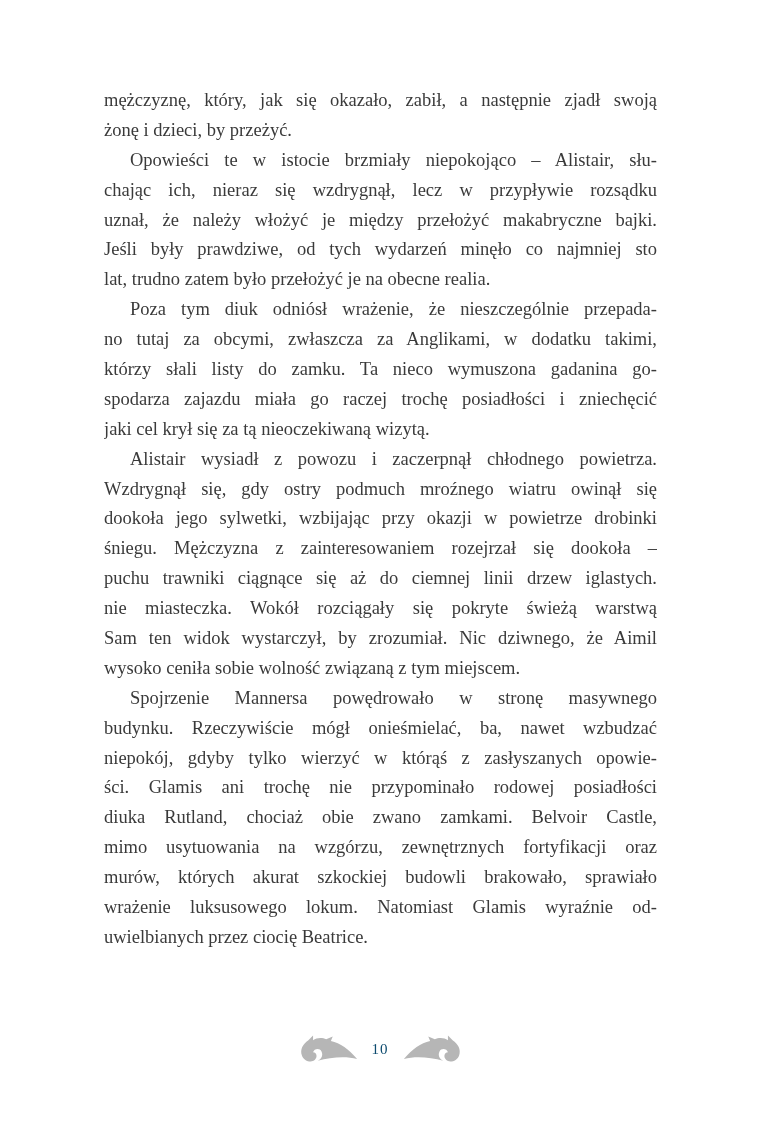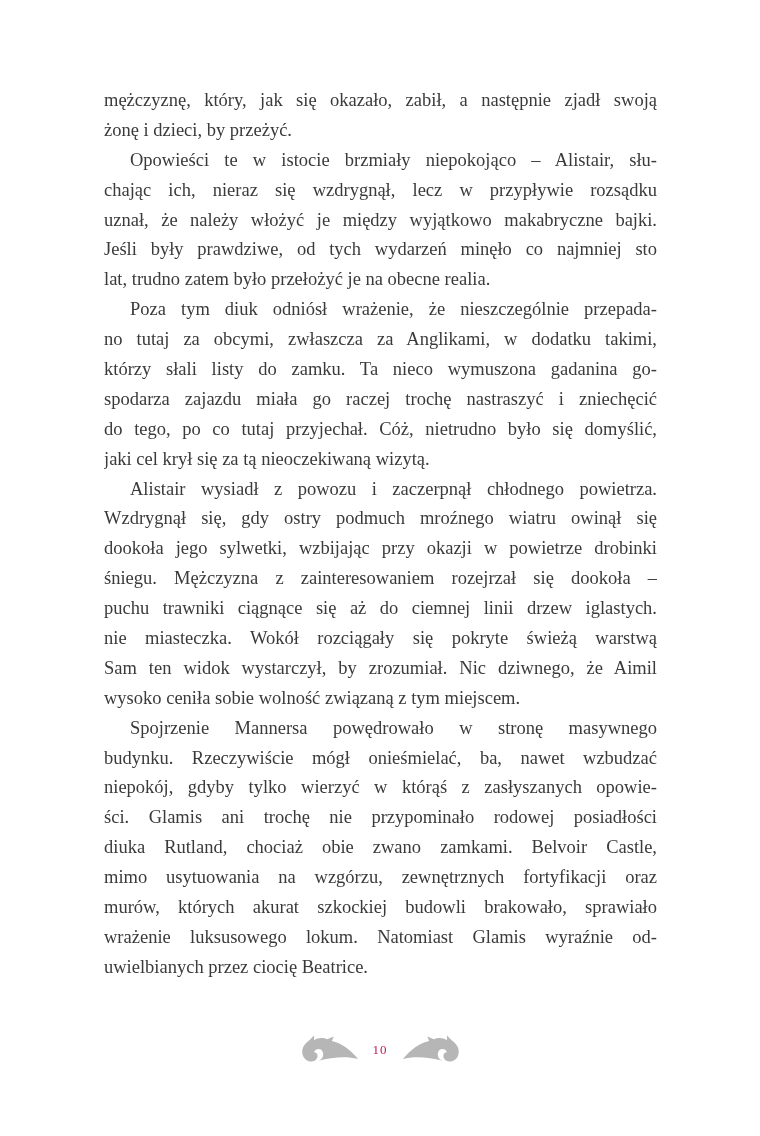--- a/index.html
+++ b/index.html
@@ -42,22 +42,22 @@
     position: absolute;
     left: 0;
     top: 1033px;
     width: 760px;
     display: flex;
     justify-content: center;
     align-items: center;
     gap: 13px;
   }
   .page-number {
-    font-size: 13px;
-    color: #be185d;
+    font-size: 15px;
+    color: #0c4a6e;
     line-height: 1;
     letter-spacing: 1px;
     text-align: right;
   }
   .flourish { display: block; }
   .flourish svg { display: block; }
   .flourish.mirrored svg { transform: scaleX(-1); }
 </style>
 </head>
 <body>
@@ -65,30 +65,29 @@
 <div class="page">
 
   <div class="text-block" style="color: rgb(58, 58, 58);">
       <div class="paragraph">
         <div class="line">mężczyznę, który, jak się okazało, zabił, a następnie zjadł swoją</div>
         <div class="line last">żonę i dzieci, by przeżyć.</div>
       </div>
       <div class="paragraph">
         <div class="line indent">Opowieści te w istocie brzmiały niepokojąco – Alistair, słu-</div>
         <div class="line">chając ich, nieraz się wzdrygnął, lecz w przypływie rozsądku</div>
-        <div class="line">uznał, że należy włożyć je między wyjątkowo makabryczne bajki.</div>
+        <div class="line">uznał, że należy włożyć je między przełożyć makabryczne bajki.</div>
         <div class="line">Jeśli były prawdziwe, od tych wydarzeń minęło co najmniej sto</div>
         <div class="line last">lat, trudno zatem było przełożyć je na obecne realia.</div>
       </div>
       <div class="paragraph">
         <div class="line indent">Poza tym diuk odniósł wrażenie, że nieszczególnie przepada-</div>
         <div class="line">no tutaj za obcymi, zwłaszcza za Anglikami, w dodatku takimi,</div>
         <div class="line">którzy słali listy do zamku. Ta nieco wymuszona gadanina go-</div>
-        <div class="line">spodarza zajazdu miała go raczej trochę nastraszyć i zniechęcić</div>
-        <div class="line">do tego, po co tutaj przyjechał. Cóż, nietrudno było się domyślić,</div>
+        <div class="line">spodarza zajazdu miała go raczej trochę posiadłości i zniechęcić</div>
         <div class="line last">jaki cel krył się za tą nieoczekiwaną wizytą.</div>
       </div>
       <div class="paragraph">
         <div class="line indent">Alistair wysiadł z powozu i zaczerpnął chłodnego powietrza.</div>
         <div class="line">Wzdrygnął się, gdy ostry podmuch mroźnego wiatru owinął się</div>
         <div class="line">dookoła jego sylwetki, wzbijając przy okazji w powietrze drobinki</div>
         <div class="line">śniegu. Mężczyzna z zainteresowaniem rozejrzał się dookoła –</div>
         <div class="line">puchu trawniki ciągnące się aż do ciemnej linii drzew iglastych.</div>
         <div class="line">nie miasteczka. Wokół rozciągały się pokryte świeżą warstwą</div>
         <div class="line">Sam ten widok wystarczył, by zrozumiał. Nic dziwnego, że Aimil</div>

